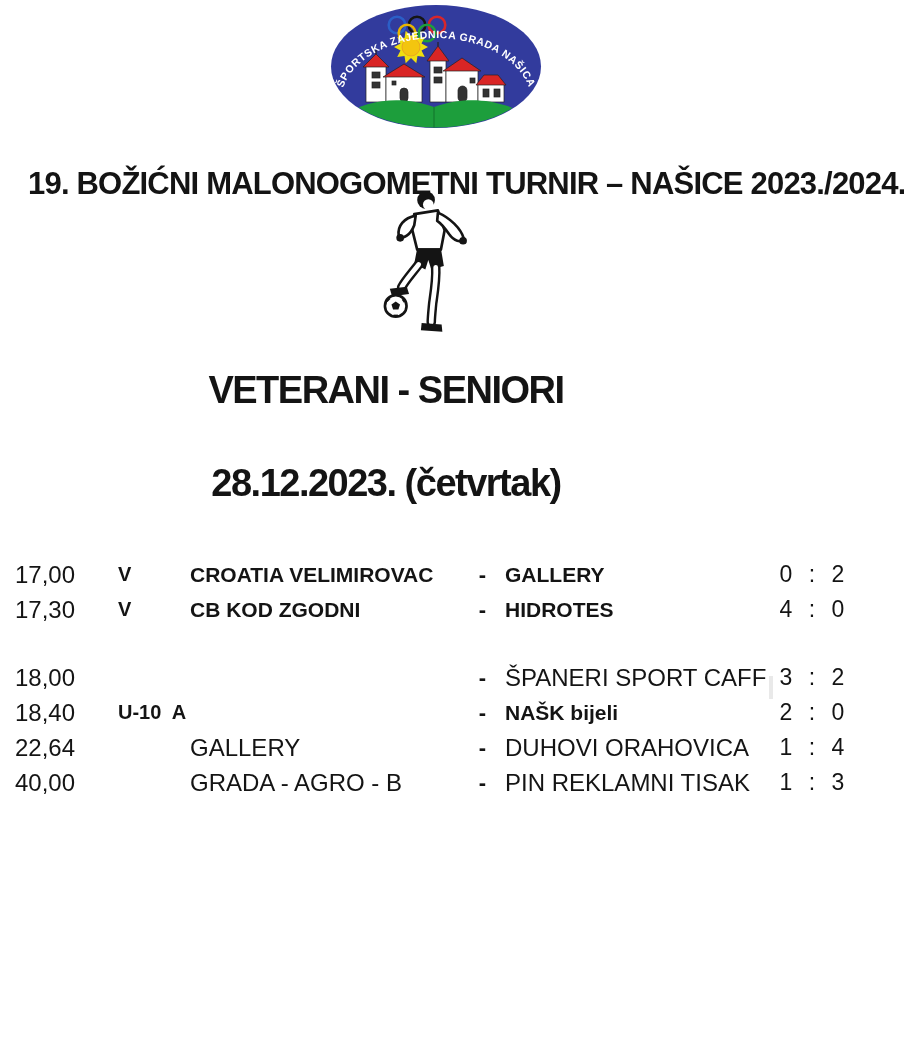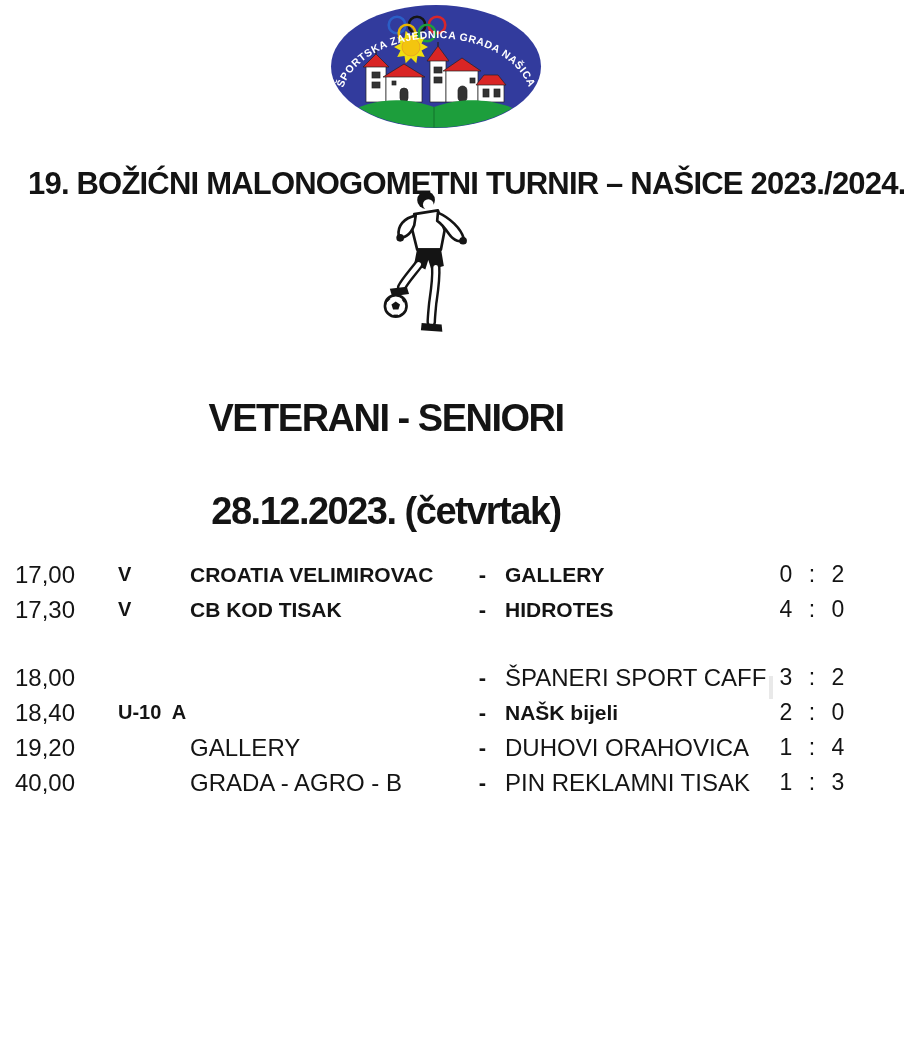--- a/index.html
+++ b/index.html
@@ -9,21 +9,21 @@
     overflow:hidden;
   }
   .logo { position:absolute; left:330px; top:4px; width:212px; height:126px; }
   .player { position:absolute; left:358px; top:186px; width:148px; height:148px; }
   .doc-title {
     position:absolute; left:28px; top:166px;
     font-size:31px; font-weight:bold; letter-spacing:-0.8px; white-space:nowrap;
   }
   .big-heading {
     position:absolute; left:0; width:772px; text-align:center;
-    font-size:38px; font-weight:bold; letter-spacing:-1.5px; white-space:nowrap;margin-top:28px;
+    font-size:38px; font-weight:bold; letter-spacing:-1.5px; white-space:nowrap;
   }
   .heading-section { top:369px; }
   .heading-date { top:462px; }
   .sched { position:absolute; left:0; top:557px; width:744px; }
   .row {
     display:grid;
     grid-template-columns:15px 95px 80px 270px 45px 263px 36px 16px 36px;
     height:35px; line-height:35px;
   }
   .row > div { white-space:nowrap; overflow:hidden; }
@@ -157,21 +157,21 @@
       <div class="c-dash">-</div>
       <div class="c-away">GALLERY</div>
       <div class="c-s1">0</div>
       <div class="c-col">:</div>
       <div class="c-s2">2</div>
     </div>
 
     <div class="row row--bold">
       <div class="c-time">17,30</div>
       <div class="c-tag">V</div>
-      <div class="c-home">CB KOD TISAK</div>
+      <div class="c-home">CB KOD ZGODNI</div>
       <div class="c-dash">-</div>
       <div class="c-away">HIDROTES</div>
       <div class="c-s1">4</div>
       <div class="c-col">:</div>
       <div class="c-s2">0</div>
     </div>
 
     <div class="spacer"></div>
 
     <div class="row row--regular">
@@ -188,21 +188,21 @@
       <div class="c-time">18,40</div>
       <div class="c-tag">U-10  A</div>
       <div class="c-dash">-</div>
       <div class="c-away">NAŠK bijeli</div>
       <div class="c-s1">2</div>
       <div class="c-col">:</div>
       <div class="c-s2">0</div>
     </div>
 
     <div class="row row--regular">
-      <div class="c-time">19,20</div>
+      <div class="c-time">22,64</div>
       <div class="c-tag"></div>
       <div class="c-home">GALLERY</div>
       <div class="c-dash">-</div>
       <div class="c-away">DUHOVI ORAHOVICA</div>
       <div class="c-s1">1</div>
       <div class="c-col">:</div>
       <div class="c-s2">4</div>
     </div>
 
     <div class="row row--regular">

